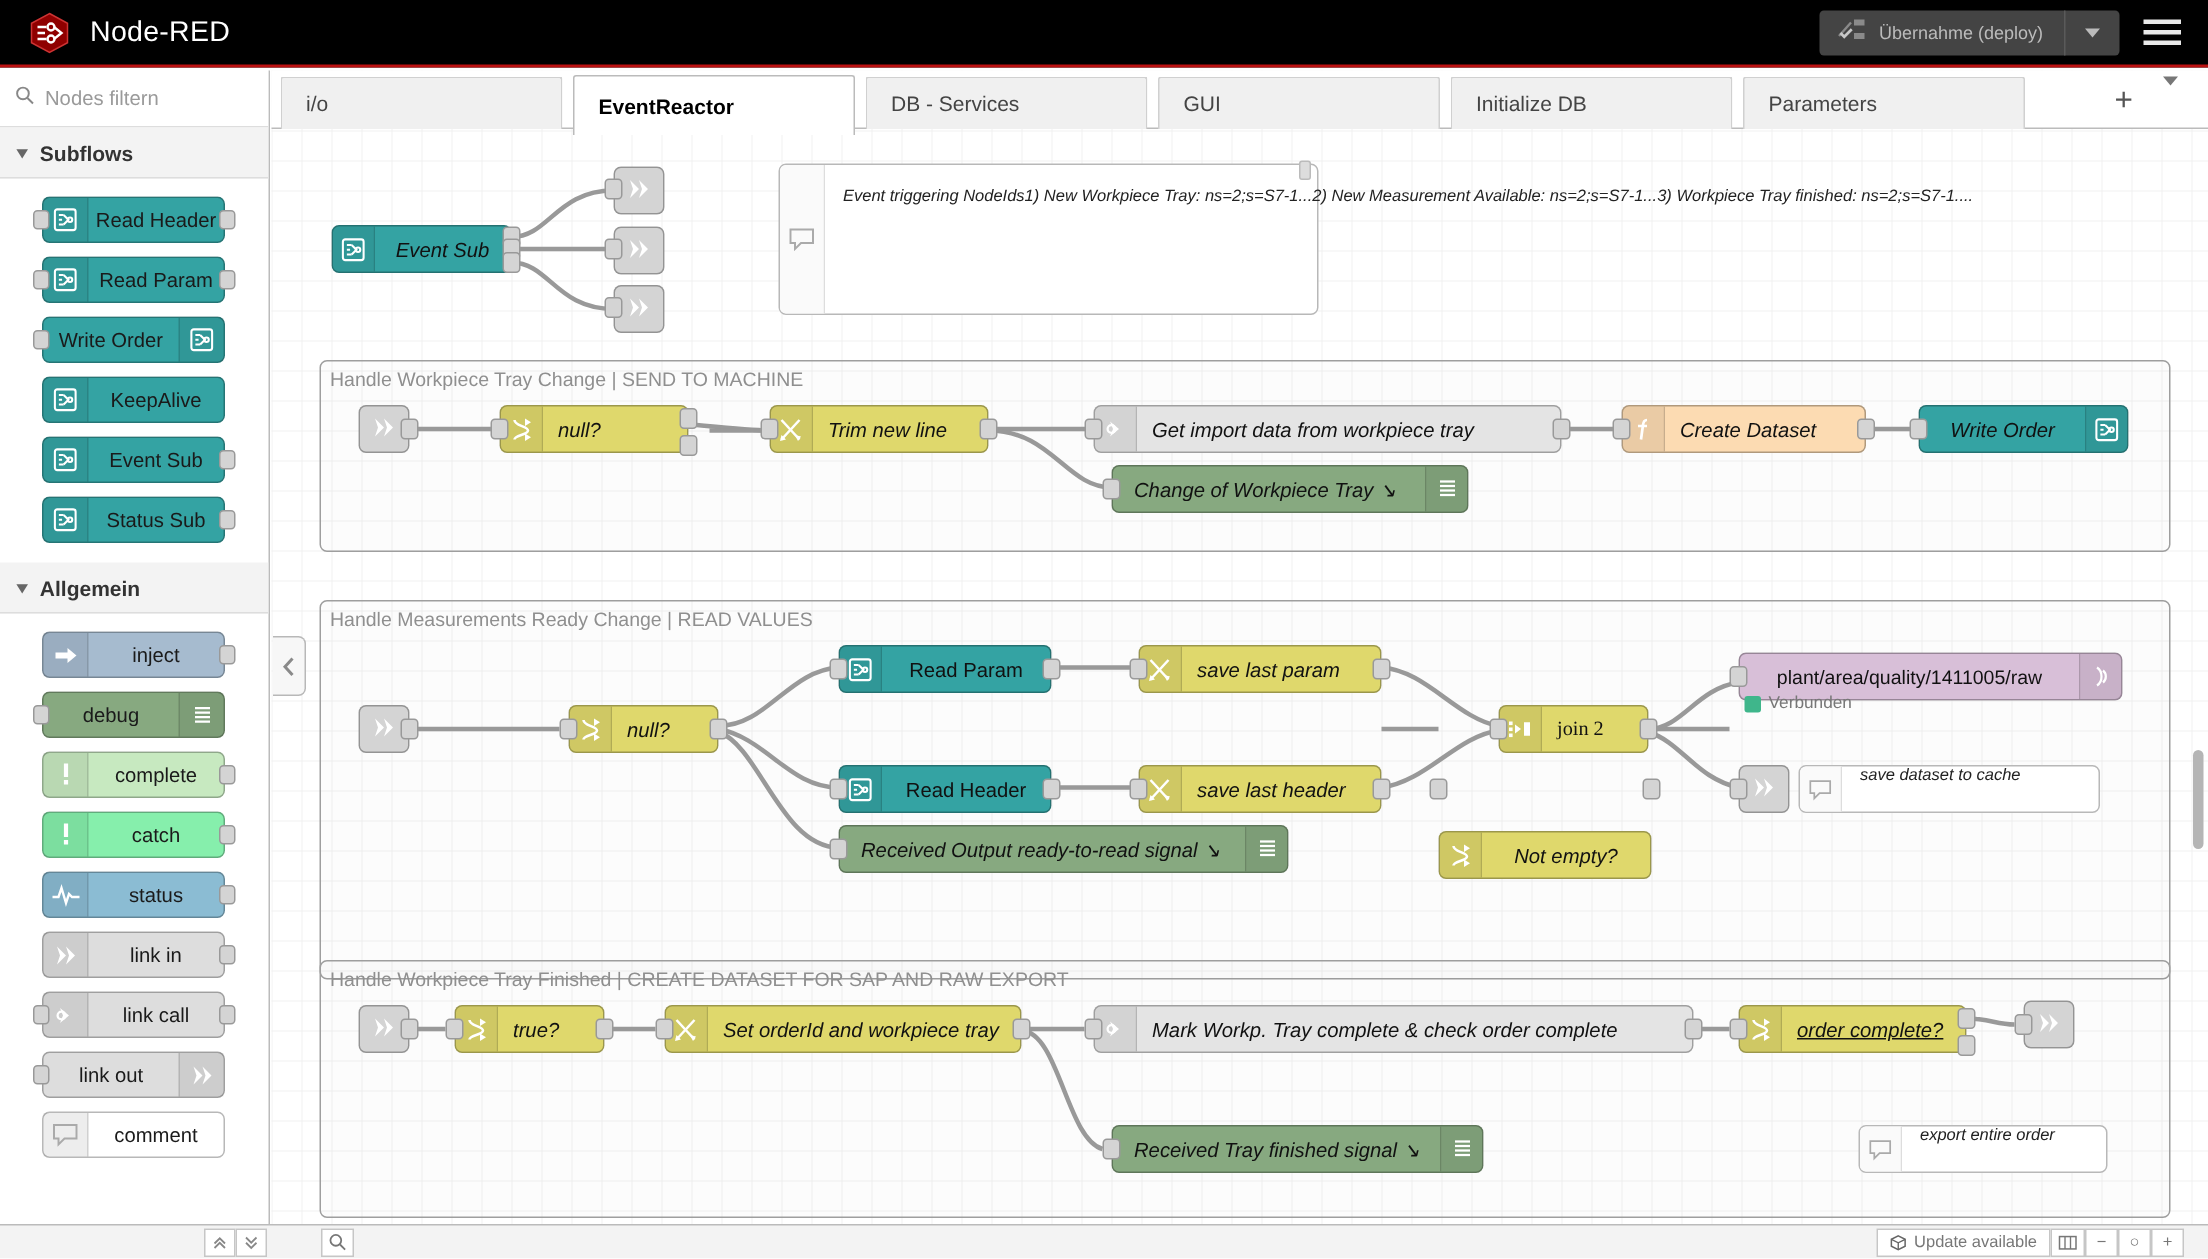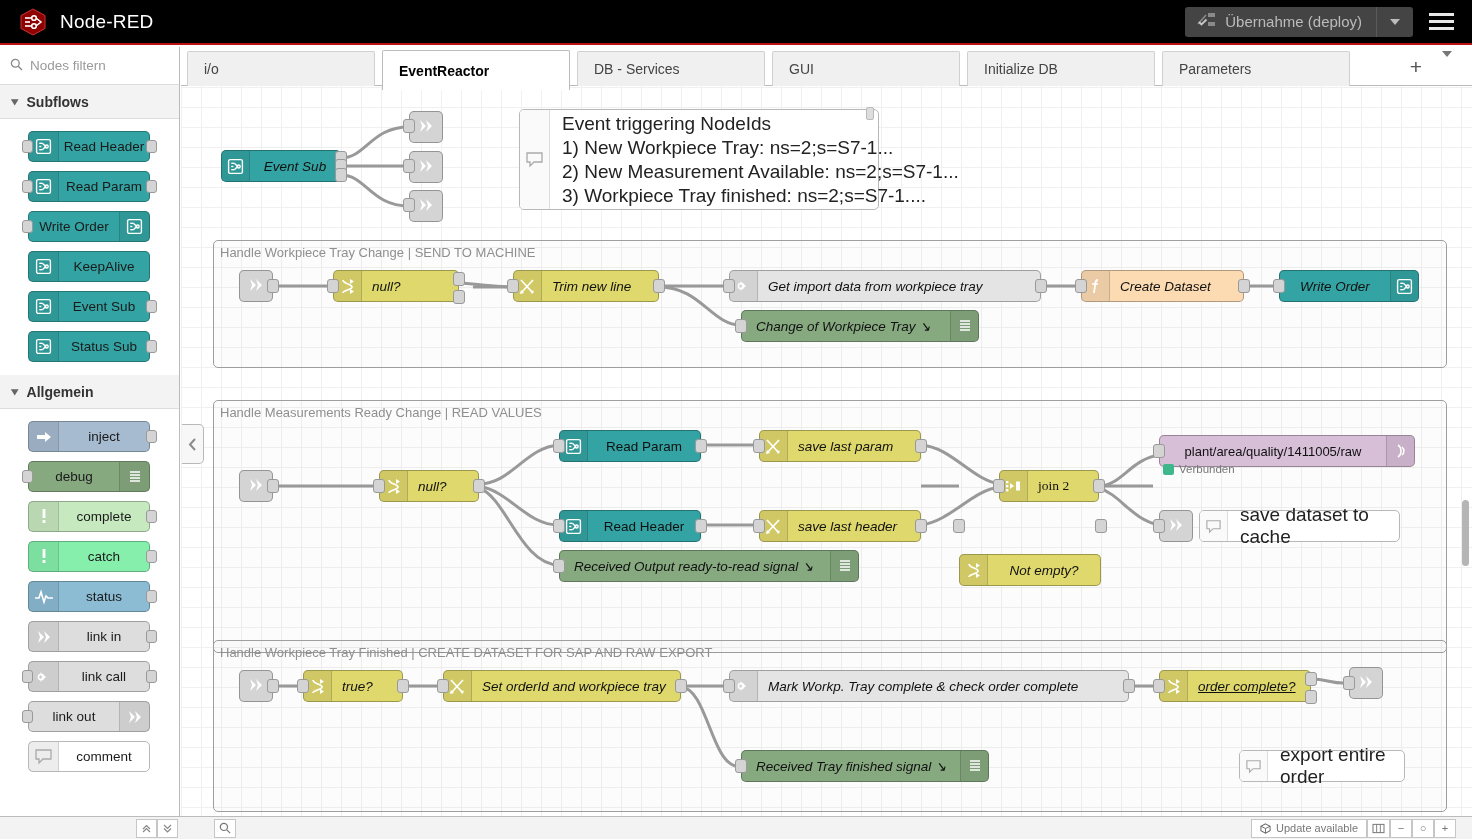--- a/index.html
+++ b/index.html
@@ -17,21 +17,21 @@
     align-items: center;
   }
   .brand { display: flex; align-items: center; gap: 12px; padding-left: 18px; }
   .brand-logo { width: 30px; height: 30px; position: relative; }
   .brand-title { color: #fff; font-size: 19px; letter-spacing: .2px; }
   .header-right {
     margin-left: auto; display: flex; align-items: center; gap: 14px; padding-right: 16px;
   }
   .deploy-btn {
     display: flex; align-items: center; height: 30px; background: #444;
-    border-radius: 3px; color: #bbb; font-size: 15px; cursor: default;
+    border-radius: 3px; color: #bbb; font-size: 12px; cursor: default;
   }
   .deploy-main { display: flex; align-items: center; gap: 8px; padding: 0 14px 0 12px;
     height: 30px; border-right: 1px solid #5a5a5a; }
   .deploy-caret { padding: 0 13px; display: flex; align-items: center; }
   .caret-dn { width: 0; height: 0; border-left: 5px solid transparent;
     border-right: 5px solid transparent; border-top: 6px solid #bbb; }
   .hamburger { display: flex; flex-direction: column; gap: 4px; padding: 4px 2px; }
   .hamburger i { display: block; width: 25px; height: 3px; background: #e8e8e8; }
 
   
@@ -134,22 +134,22 @@
   }
   .comment-node {
     position: absolute; background: #fff; border: 1px solid #b8b8b8;
     border-radius: 5px; display: flex; z-index: 5;
   }
   .comment-ico {
     width: 30px; flex: 0 0 30px; display: flex; align-items: center;
     justify-content: center; border-right: 1px solid #ddd; background: #fafafa;
     border-radius: 4px 0 0 4px;
   }
-  .comment-body { padding: 9px 12px; font-size: 19px; 
-    color: #222; display: flex; flex-direction: column; justify-content: center; }
+  .comment-body { padding: 9px 12px; font-size: 11px; font-style: italic;
+    color: #222; display: flex; flex-direction: row; justify-content: center; }
   .comment-body div { line-height: 24px; white-space: nowrap; }
   .node-status { position: absolute; display: flex; align-items: center; gap: 5px;
     font-size: 11.5px; color: #777; font-style: normal; z-index: 6; }
   .status-dot { width: 11px; height: 11px; border-radius: 2px; }
   svg.links { position: absolute; left: 0; top: 0; width: 100%; height: 100%;
     pointer-events: none; z-index: 3; }
 
   
   .footer {
     position: absolute; bottom: 0; left: 0; width: 1472px; height: 23px;

